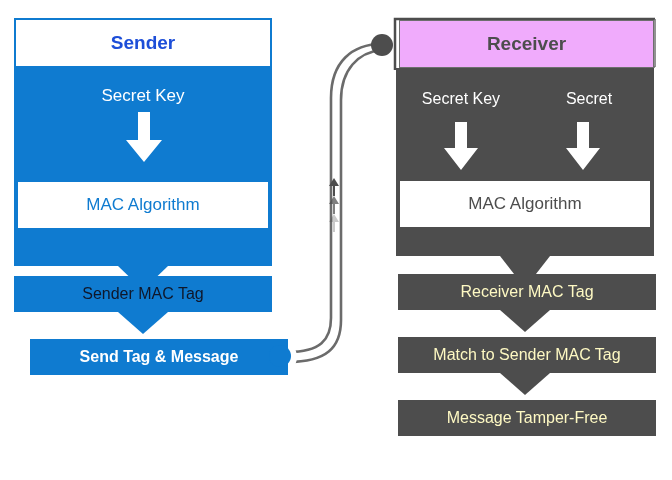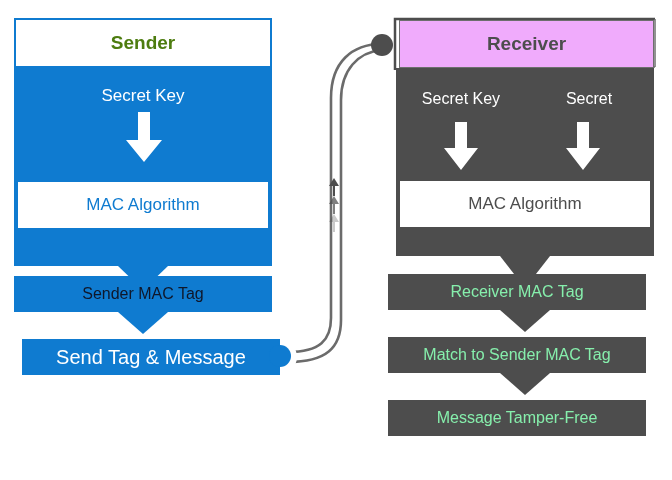--- a/index.html
+++ b/index.html
@@ -42,21 +42,21 @@
   }
   .sender-header {
     position: absolute;
     left: 14px;
     top: 18px;
     width: 258px;
     height: 50px;
     background: #ffffff;
     border: 2px solid #0f7bd0;
     box-sizing: border-box;
-    color: #4d7c0f;
+    color: #1d4ed8;
     font-weight: bold;
     font-size: 19px;
   }
   .sender-secretkey-label {
     position: absolute;
     left: 14px;
     top: 84px;
     width: 258px;
     height: 24px;
     color: #ffffff;
@@ -78,27 +78,28 @@
     left: 14px;
     top: 276px;
     width: 258px;
     height: 36px;
     background: #0f7bd0;
     color: #0f172a;
     font-size: 16px;
   }
   .sender-sendbox {
     position: absolute;
-    left: 22px;
+    left: 30px;
     top: 339px;
     width: 258px;
     height: 36px;
     background: #0f7bd0;
     color: #ffffff;
-    font-size: 20px;
+    font-size: 16px;
+    font-weight: bold;
   }
   .receiver-header {
     position: absolute;
     left: 399px;
     top: 20px;
     width: 255px;
     height: 48px;
     background: #f0abfc;
     border: 1px solid #6e6e6e;
     box-sizing: border-box;
@@ -121,25 +122,25 @@
     top: 181px;
     width: 250px;
     height: 46px;
     background: #ffffff;
     box-sizing: border-box;
     color: #4d4d4d;
     font-size: 17px;
   }
   .receiver-step {
     position: absolute;
-    left: 388px;
+    left: 398px;
     width: 258px;
     height: 36px;
     background: #4d4d4d;
-    color: #86efac;
+    color: #fef9c3;
     font-size: 16px;
   }
   .rcv-step-1 { top: 274px; }
   .rcv-step-2 { top: 337px; }
   .rcv-step-3 { top: 400px; }
 
   
   .conn-dot {
     position: absolute;
     border-radius: 50%;

